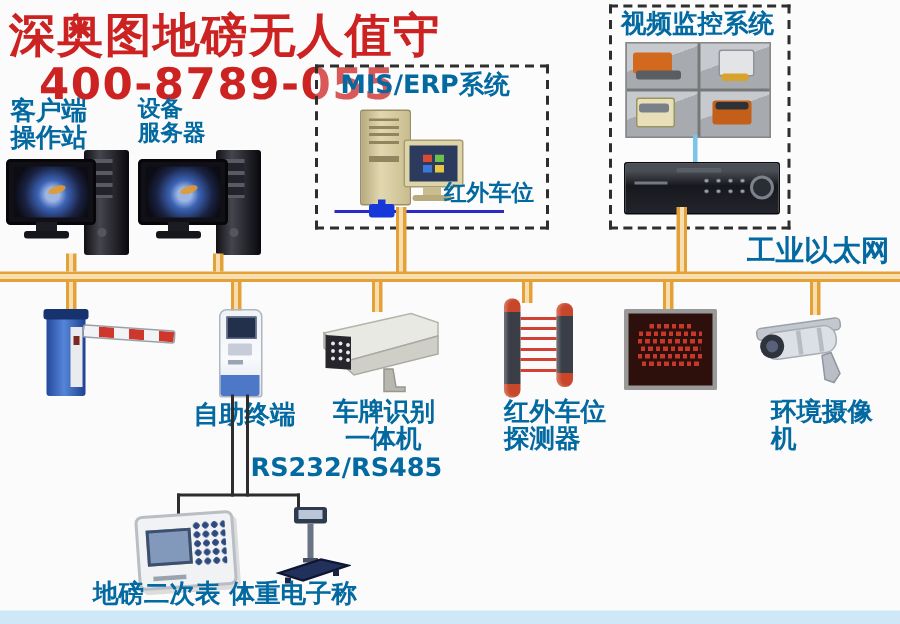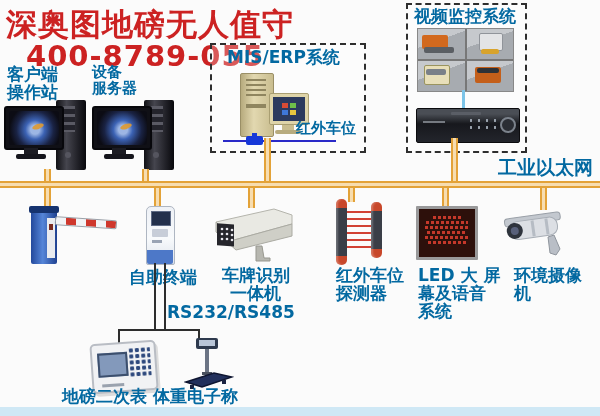--- a/index.html
+++ b/index.html
@@ -261,25 +261,20 @@
 
   <div class="abs lbl" style="left:129px;top:268px;font-size:17px;">自助终端</div>
   <div class="abs lbl" style="left:222px;top:266px;font-size:17px;">
     <div>车牌识别</div>
     <div style="margin-left:8px;">一体机</div>
   </div>
   <div class="abs lbl" style="left:336px;top:266px;font-size:17px;">
     <div>红外车位</div>
     <div>探测器</div>
   </div>
-  <div class="abs lbl" style="left:418px;top:266px;font-size:17px;">
-    <div>LED 大 屏</div>
-    <div>幕及语音</div>
-    <div>系统</div>
-  </div>
   <div class="abs lbl" style="left:514px;top:266px;font-size:17px;">
     <div>环境摄像</div>
     <div>机</div>
   </div>
 
   <div class="abs blk-v" style="left:154px;top:263px;height:68px;"></div>
   <div class="abs blk-v" style="left:164px;top:263px;height:68px;"></div>
   <div class="abs blk-h" style="left:118px;top:329px;width:82px;"></div>
   <div class="abs blk-v" style="left:118px;top:329px;height:15px;"></div>
   <div class="abs blk-v" style="left:198px;top:329px;height:13px;"></div>

